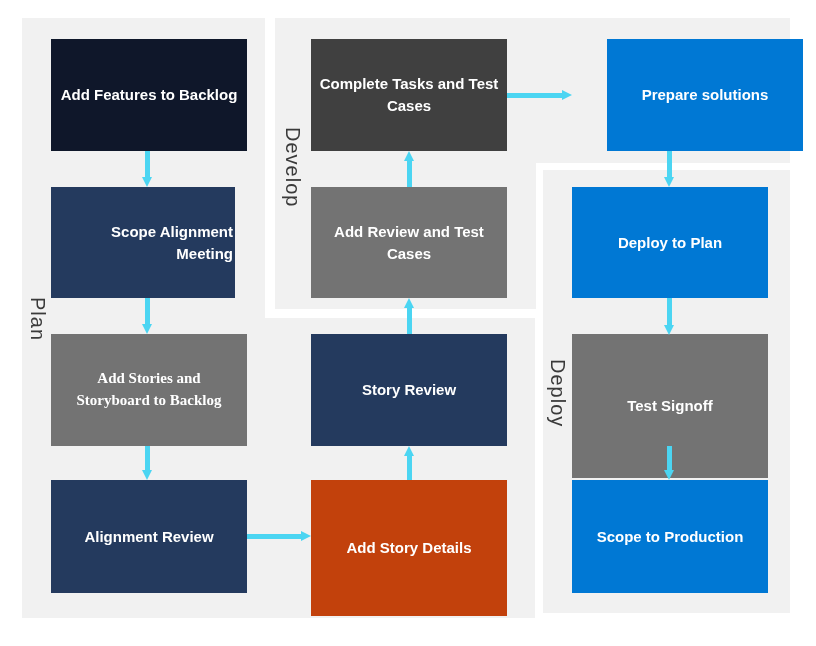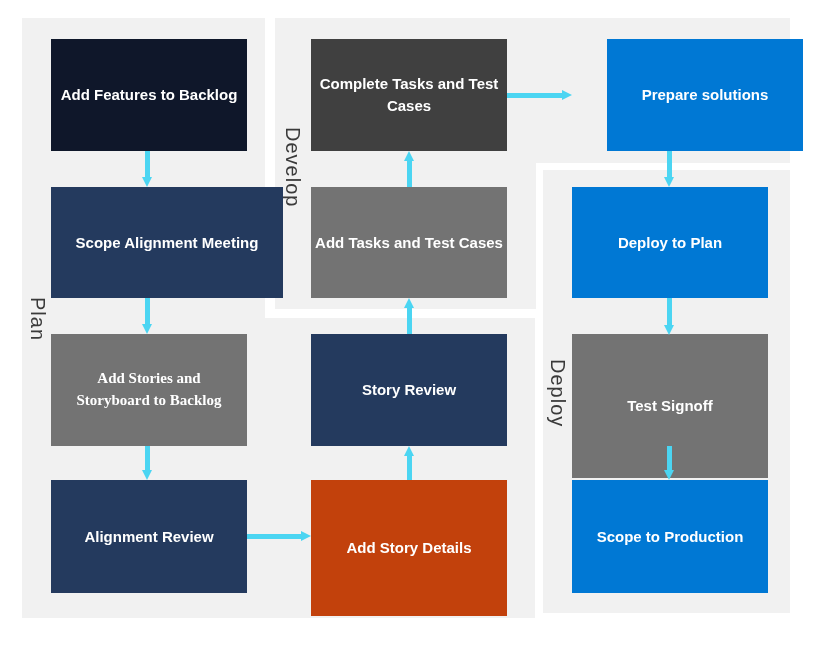--- a/index.html
+++ b/index.html
@@ -22,27 +22,27 @@
 <div id="canvas" style="width: 816px; height: 646px; background: rgb(255, 255, 255);">
     <div class="panel" style="left: 22px; top: 18px; width: 513px; height: 600px; background: rgb(241, 241, 241);"></div>
     <div class="vlabel" style="left: 27px; top: 297px; color: rgb(58, 58, 58);">Plan</div>
     <div class="underlay" style="left: 265px; top: 18px; width: 533px; height: 300px; background: rgb(255, 255, 255);"></div>
     <div class="panel" style="left: 275px; top: 18px; width: 515px; height: 291px; background: rgb(241, 241, 241);"></div>
     <div class="vlabel" style="left: 282px; top: 127px; color: rgb(58, 58, 58);">Develop</div>
     <div class="underlay" style="left: 536px; top: 163px; width: 262px; height: 457px; background: rgb(255, 255, 255);"></div>
     <div class="panel" style="left: 543px; top: 170px; width: 247px; height: 443px; background: rgb(241, 241, 241);"></div>
     <div class="vlabel" style="left: 547px; top: 359px; color: rgb(58, 58, 58);">Deploy</div>
     <div class="box" style="left: 51px; top: 39px; width: 196px; height: 112px; background: #0f172a; color: rgb(255, 255, 255);">Add Features to Backlog</div>
-    <div class="box" style="left: 51px; top: 187px; width: 232px; height: 111px; background: rgb(36, 58, 94); color: rgb(255, 255, 255);">Scope Alignment Meeting</div>
+    <div class="box" style="left: 51px; top: 187px; width: 184px; height: 111px; background: rgb(36, 58, 94); color: rgb(255, 255, 255); text-align: right;">Scope Alignment Meeting</div>
     <div class="box" style="left: 51px; top: 334px; width: 196px; height: 112px; background: rgb(115, 115, 115); color: rgb(255, 255, 255); font-family: Liberation Serif, serif;">Add Stories and
 Storyboard to Backlog</div>
     <div class="box" style="left: 51px; top: 480px; width: 196px; height: 113px; background: rgb(36, 58, 94); color: rgb(255, 255, 255);">Alignment Review</div>
     <div class="box" style="left: 311px; top: 39px; width: 196px; height: 112px; background: #404040; color: rgb(255, 255, 255);">Complete Tasks and Test
 Cases</div>
-    <div class="box" style="left: 311px; top: 187px; width: 196px; height: 111px; background: rgb(115, 115, 115); color: rgb(255, 255, 255);">Add Tasks and Test Cases</div>
+    <div class="box" style="left: 311px; top: 187px; width: 196px; height: 111px; background: rgb(115, 115, 115); color: rgb(255, 255, 255);">Add Review and Test Cases</div>
     <div class="box" style="left: 311px; top: 334px; width: 196px; height: 112px; background: rgb(36, 58, 94); color: rgb(255, 255, 255);">Story Review</div>
     <div class="box" style="left: 311px; top: 480px; width: 196px; height: 136px; background: #c2410c; color: rgb(255, 255, 255);">Add Story Details</div>
     <div class="box" style="left: 572px; top: 39px; width: 196px; height: 112px; background: rgb(0, 120, 212); color: rgb(255, 255, 255); margin-left: 35px;">Prepare solutions</div>
     <div class="box" style="left: 572px; top: 187px; width: 196px; height: 111px; background: rgb(0, 120, 212); color: rgb(255, 255, 255);">Deploy to Plan</div>
     <div class="box" style="left: 572px; top: 334px; width: 196px; height: 144px; background: rgb(115, 115, 115); color: rgb(255, 255, 255);">Test Signoff</div>
     <div class="box" style="left: 572px; top: 480px; width: 196px; height: 113px; background: rgb(0, 120, 212); color: rgb(255, 255, 255);">Scope to Production</div>
     <div class="head" style="left: 141.5px; top: 177px; border-left: 5.5px solid transparent; border-right: 5.5px solid transparent; border-top: 10px solid rgb(75, 213, 242);"></div>
     <div class="shaft" style="left: 144.5px; top: 151px; width: 5px; height: 27px; background: rgb(75, 213, 242);"></div>
     <div class="head" style="left: 141.5px; top: 324px; border-left: 5.5px solid transparent; border-right: 5.5px solid transparent; border-top: 10px solid rgb(75, 213, 242);"></div>
     <div class="shaft" style="left: 144.5px; top: 298px; width: 5px; height: 27px; background: rgb(75, 213, 242);"></div>

